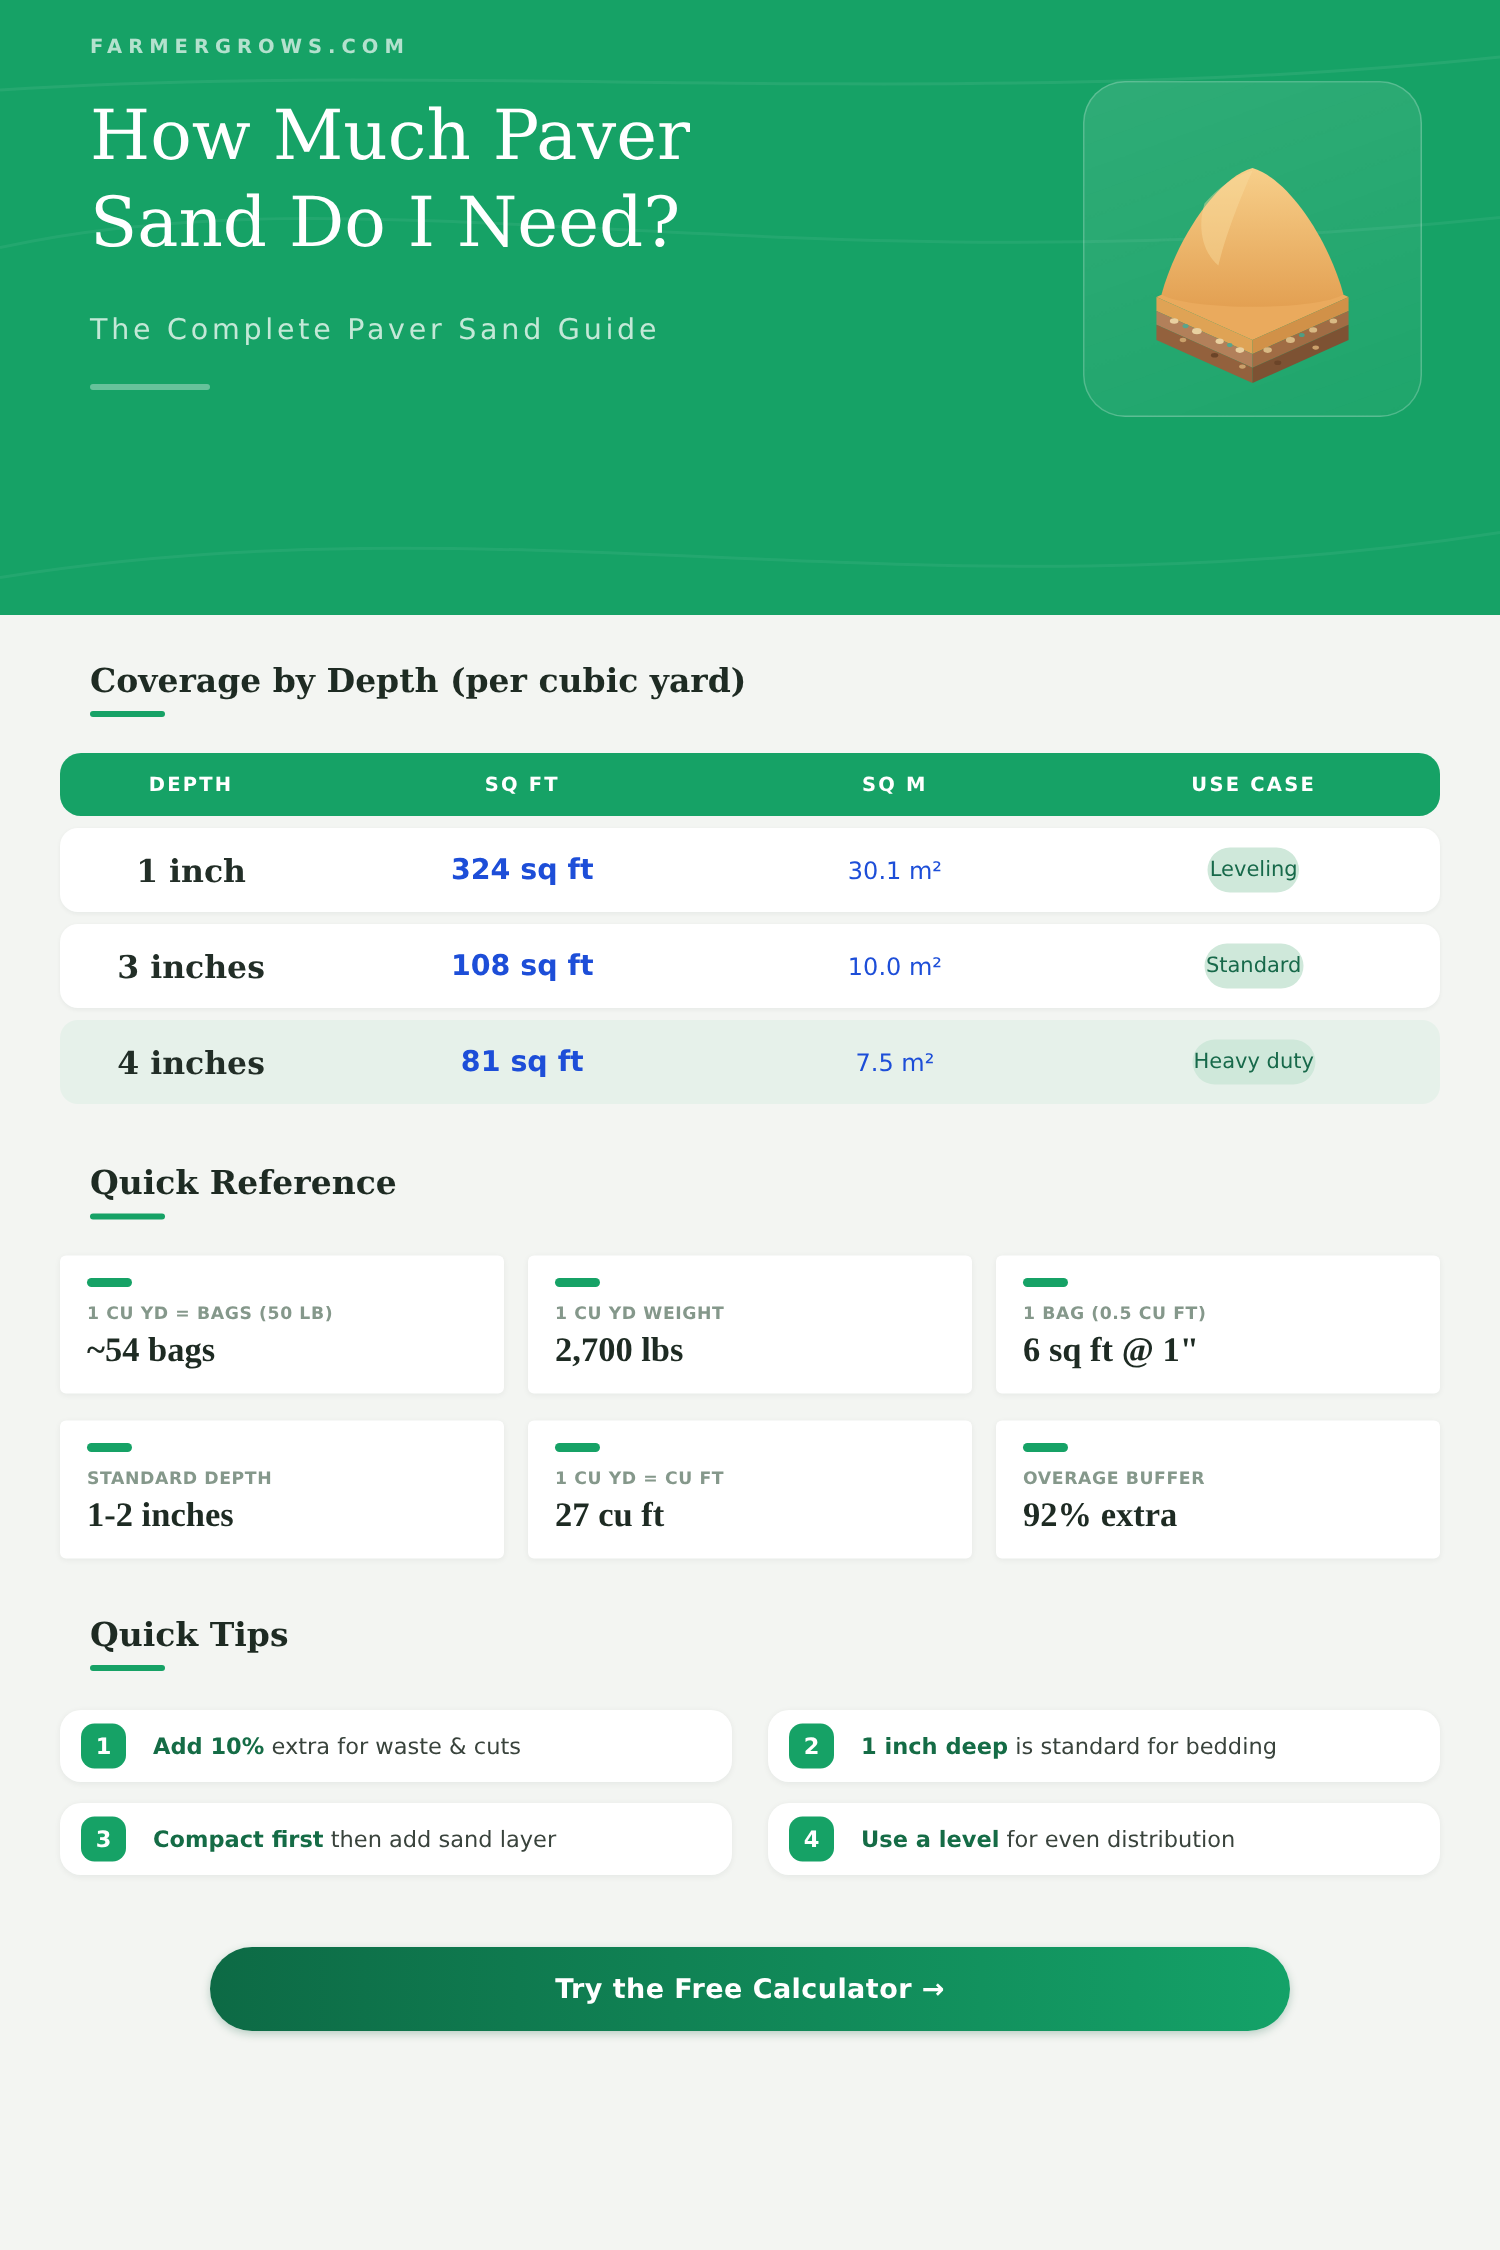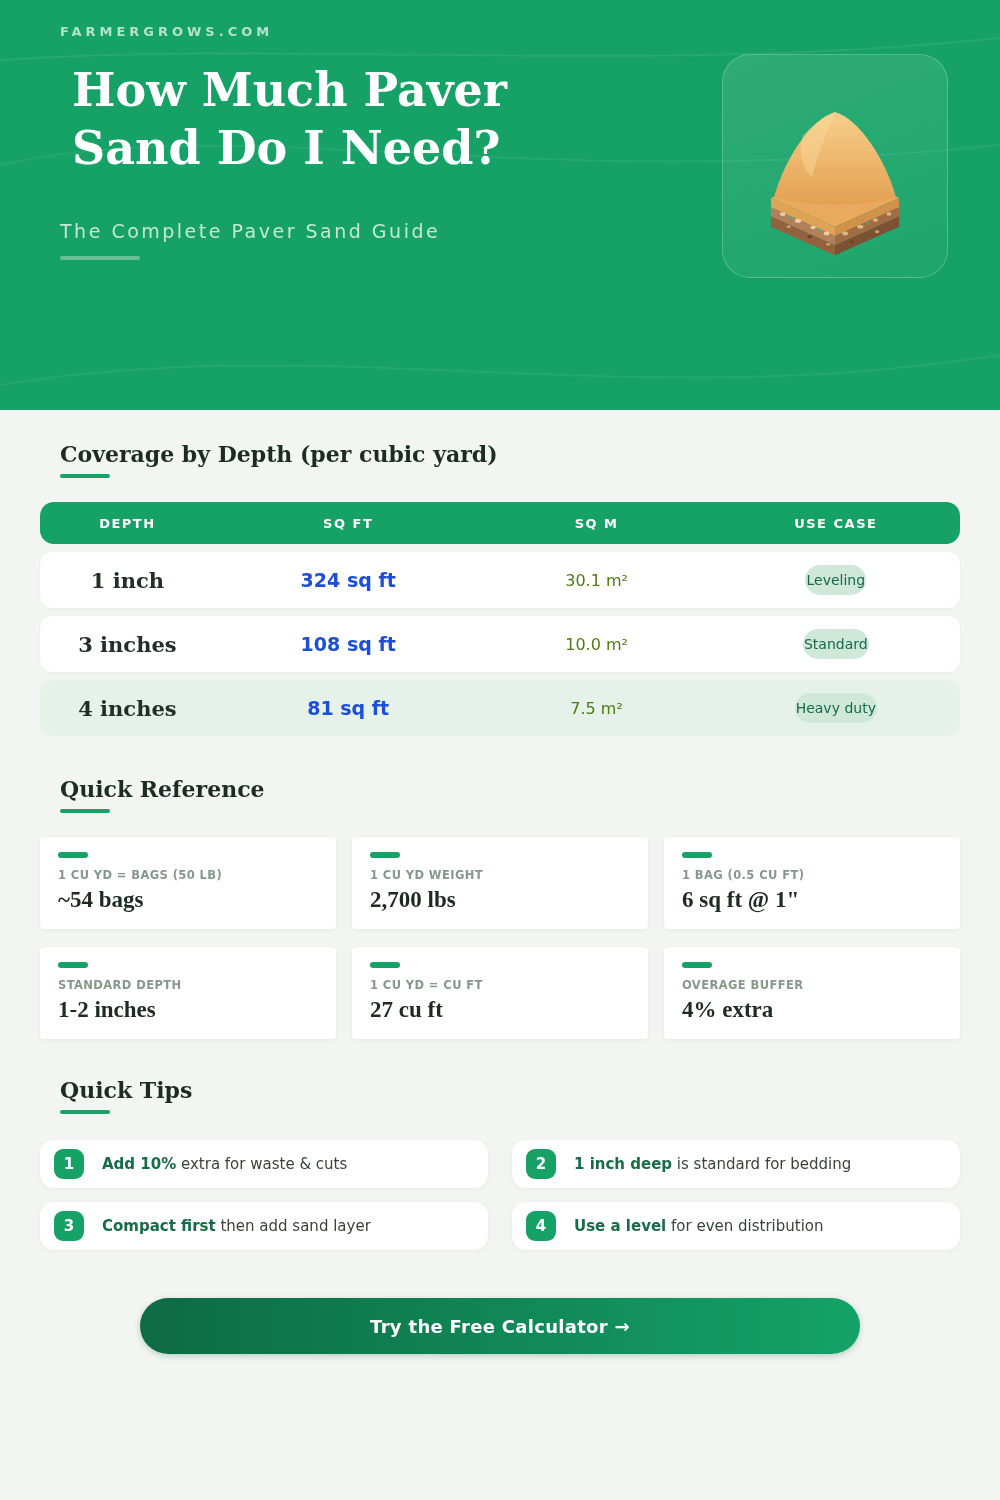--- a/index.html
+++ b/index.html
@@ -15,26 +15,26 @@
     position: relative; height: 410px; background: #16a266; overflow: hidden;
     color: #fff;
   }
   .hero-waves { position: absolute; inset: 0; width: 100%; height: 100%; }
   .brand {
     position: absolute; top: 24px; left: 60px;
     font-size: 13px; font-weight: bold; letter-spacing: 4px;
     color: rgba(255,255,255,0.68);
   }
   .hero-title {
-    position: absolute; top: 62px; left: 72px;
-    font-family: "DejaVu Serif", serif; font-weight: bold;
+    position: absolute; top: 62px; left: 60px;
+    font-family: "DejaVu Serif", serif; font-weight: normal;
     font-size: 46px; line-height: 1.26; color: #ffffff;
   }
   .hero-subtitle {
-    position: absolute; top: 220px; left: 60px;
+    position: absolute; top: 209px; left: 60px;
     font-size: 19px; letter-spacing: 2.5px; color: rgba(226,245,235,0.85);
   }
   .hero-underline {
     position: absolute; top: 256px; left: 60px;
     width: 80px; height: 4px; border-radius: 2px;
     background: rgba(255,255,255,0.35);
   }
   .illus-box {
     position: absolute; top: 54px; right: 52px;
     width: 226px; height: 224px; border-radius: 28px;
@@ -68,21 +68,21 @@
   .trow {
     margin-top: 8px; height: 56px; border-radius: 12px;
     background: #ffffff; display: grid;
     grid-template-columns: 19% 29% 25% 27%; align-items: center;
     box-shadow: 0 1px 3px rgba(20,40,30,0.05);
   }
   .trow.alt { background: #e6f1ea; box-shadow: none; }
   .trow > div { text-align: center; }
   .cell-depth { font-family: "DejaVu Serif", serif; font-weight: bold; font-size: 21px; color: #222e27; }
   .cell-sqft  { font-weight: bold; font-size: 19px; color: #1d4ed8; }
-  .cell-sqm   { font-size: 16px; color: #4d7c0f; }
+  .cell-sqm   { font-size: 16px; color: #1d4ed8; }
   .badge {
     display: inline-block; padding: 7px 1px; border-radius: 999px;
     background: #cfe8da; color: #17694a; font-size: 14px; font-weight: normal;
   }
 
   
   .qr-title { padding-top: 40px; }
   .qr-grid {
     margin-top: 24px; display: grid; grid-template-columns: 1fr 1fr 1fr;
     gap: 18px 16px;
@@ -253,21 +253,21 @@
           <div class="qr-value">1-2 inches</div>
         </div>
         <div class="qr-card">
           <div class="qr-bar"></div>
           <div class="qr-label">1 CU YD = CU FT</div>
           <div class="qr-value">27 cu ft</div>
         </div>
         <div class="qr-card">
           <div class="qr-bar"></div>
           <div class="qr-label">OVERAGE BUFFER</div>
-          <div class="qr-value">4% extra</div>
+          <div class="qr-value">92% extra</div>
         </div>
       </div>
     </section>
 
     <section>
       <h2 class="section-title tips-title">Quick Tips</h2>
 
       <div class="tips-grid">
         <div class="tip-card">
           <div class="tip-num">1</div>

